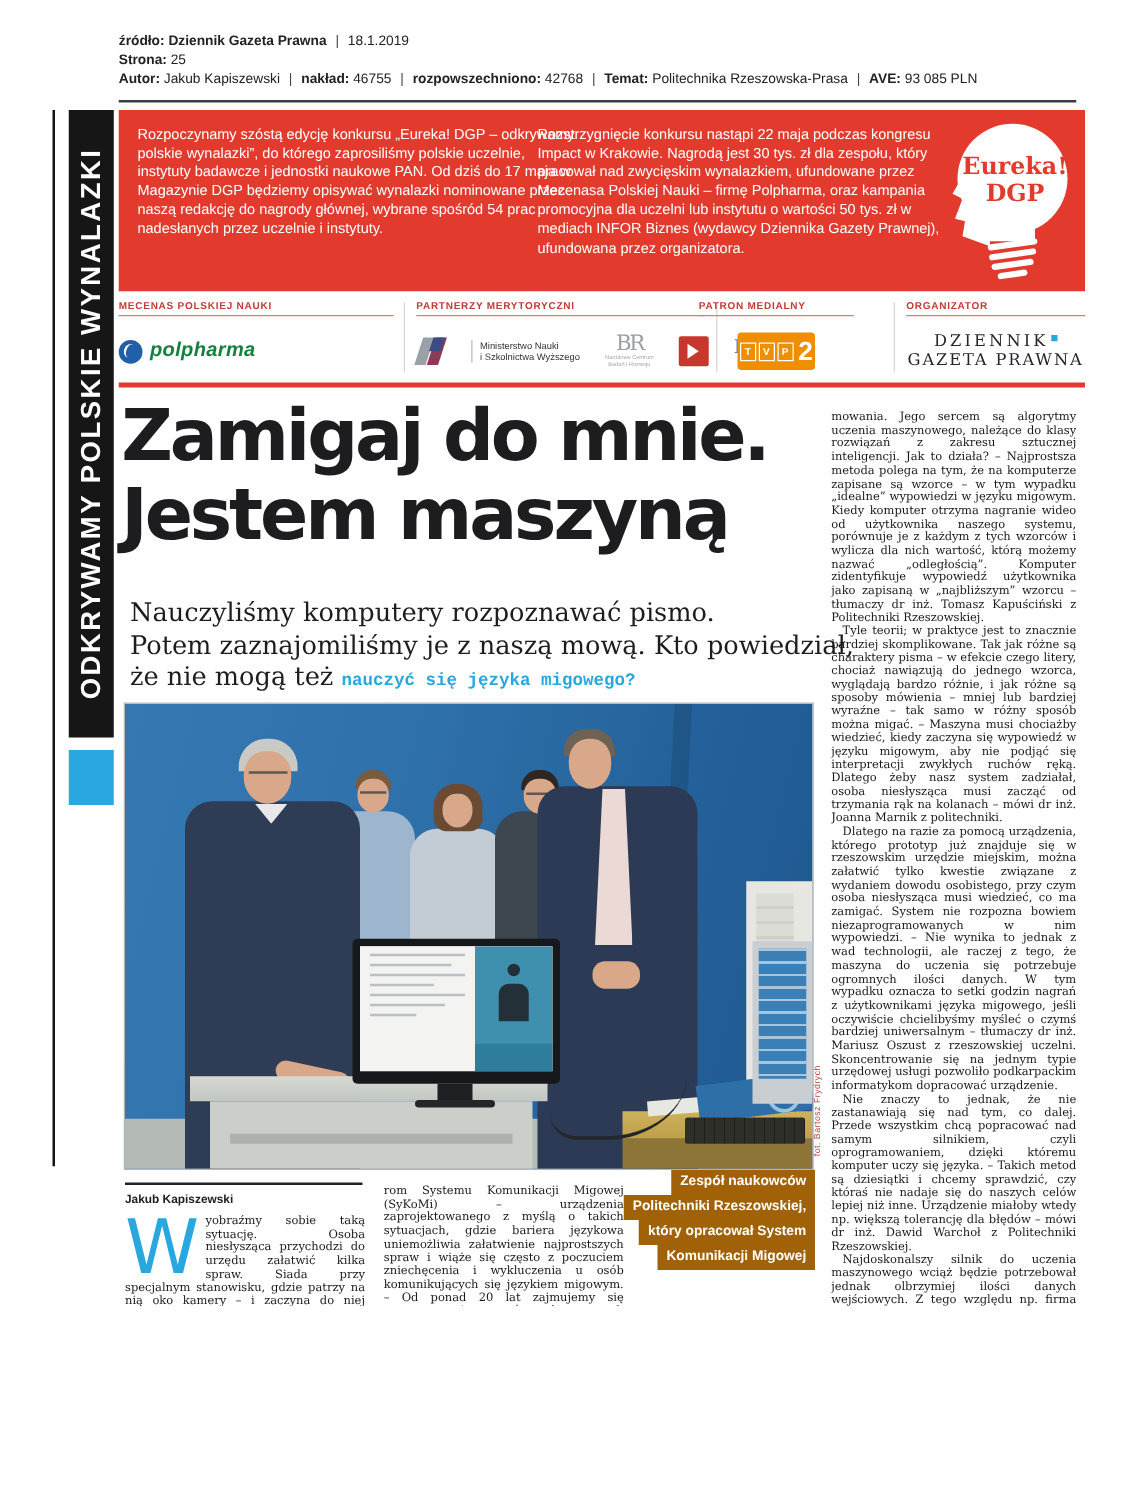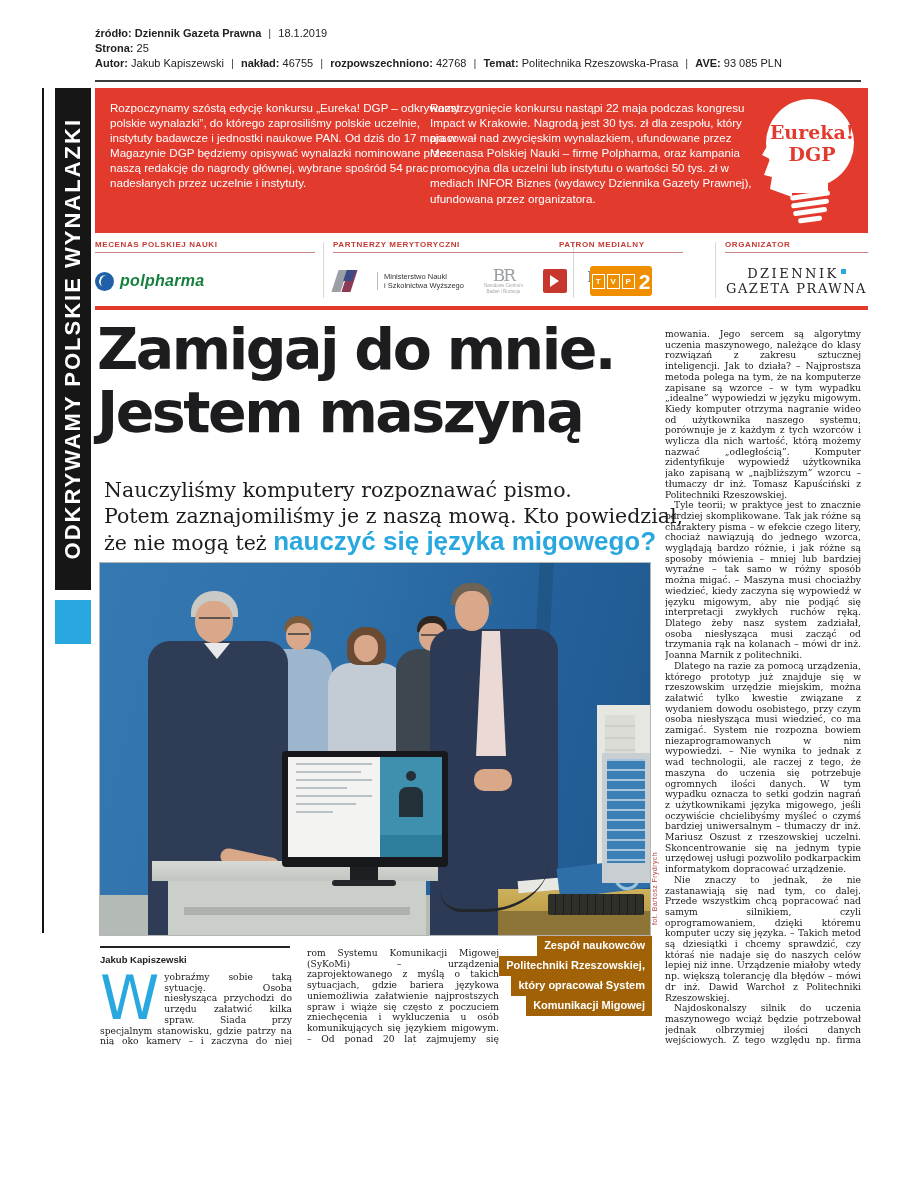--- a/index.html
+++ b/index.html
@@ -65,21 +65,21 @@
   .dgp .l1{font-size:13px;letter-spacing:2.5px;}
   .dgp .l2{font-size:13px;letter-spacing:1.5px;}
   .dgp .dia{display:inline-block;width:5px;height:5px;background:#29a8e0;margin-left:2px;transform:translateY(-4px);}
   .red-rule{position:absolute;left:95px;top:306px;width:773px;height:4px;background:#e23b2e;}
 
   
   .headline{position:absolute;left:97px;top:318px;font-family:"DejaVu Sans",sans-serif;
             font-weight:bold;font-size:57px;line-height:63px;letter-spacing:-2.5px;color:#1d1d20;}
   .standfirst{position:absolute;left:104px;top:478px;font-family:"DejaVu Serif",serif;
             font-size:20.5px;line-height:25.5px;color:#1d1d20;}
-  .standfirst .hl{font-family:Liberation Sans, sans-serif;font-weight:bold;color:#29a8e0;font-size:26px;}
+  .standfirst .hl{font-family:Liberation Mono, monospace;font-weight:bold;color:#29a8e0;font-size:14px;}
 
   
   .photo{position:absolute;left:100px;top:563px;width:550px;height:372px;overflow:hidden;
          background:linear-gradient(104deg,#3579b2 0%,#2e70aa 40%,#24619a 72%,#1f578d 100%);
          outline:1px solid #b5b5b5;}
   .ph{position:absolute;}
   .wall-corner{left:430px;top:0;width:14px;height:372px;background:rgba(0,0,0,.12);transform:skewX(-3deg);}
   .white-strip{left:497px;top:142px;width:53px;height:170px;background:#e7e7e1;}
   .white-strip::after{content:"";position:absolute;left:8px;top:10px;width:30px;height:120px;
         background:repeating-linear-gradient(#dcdcd6 0 10px,#cfcfc8 10px 12px);}

